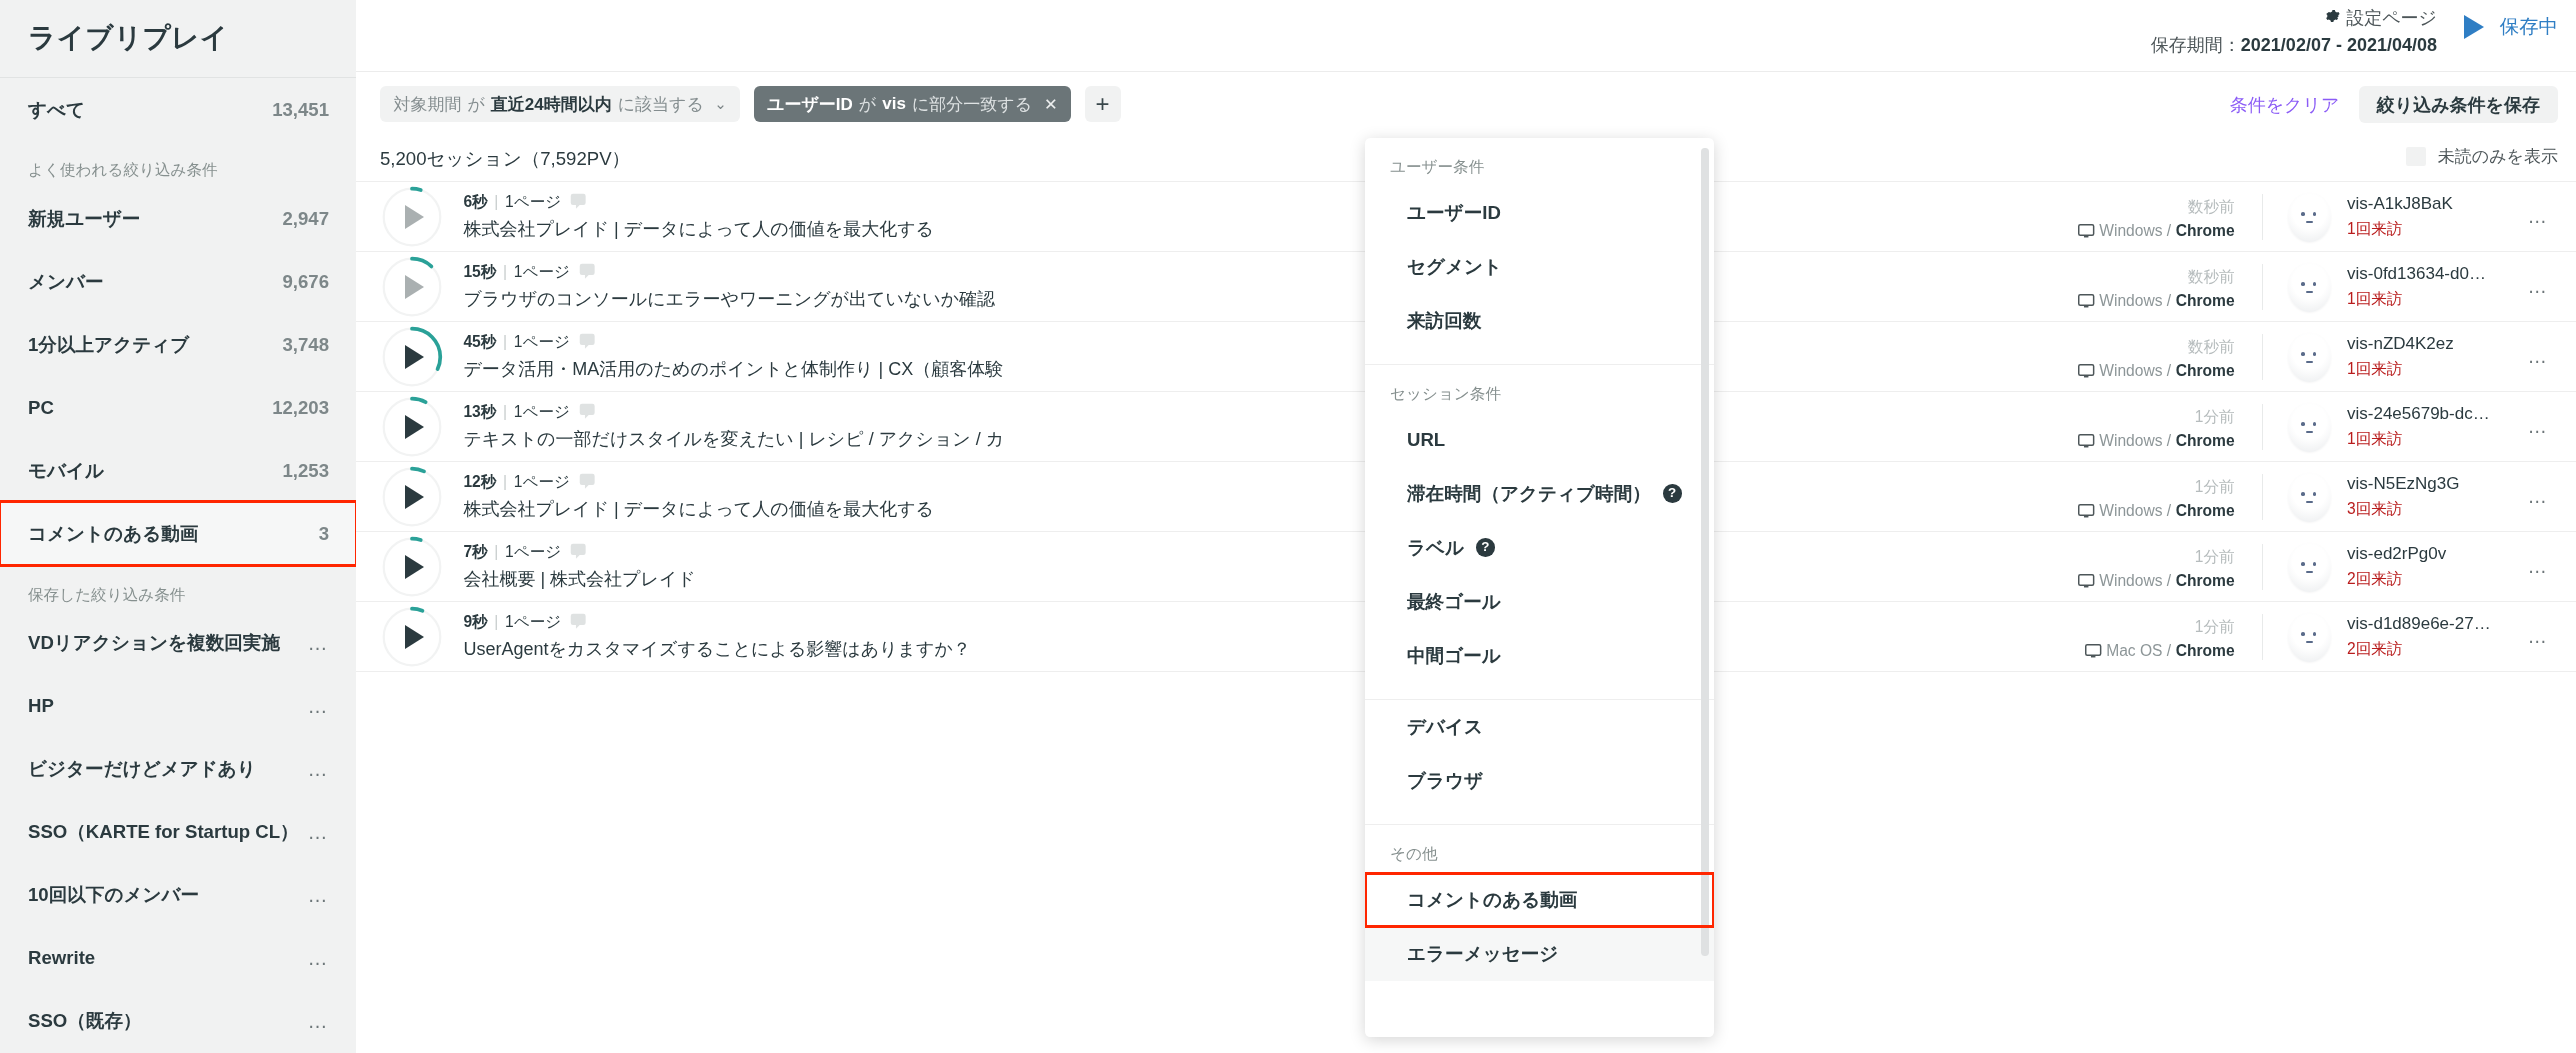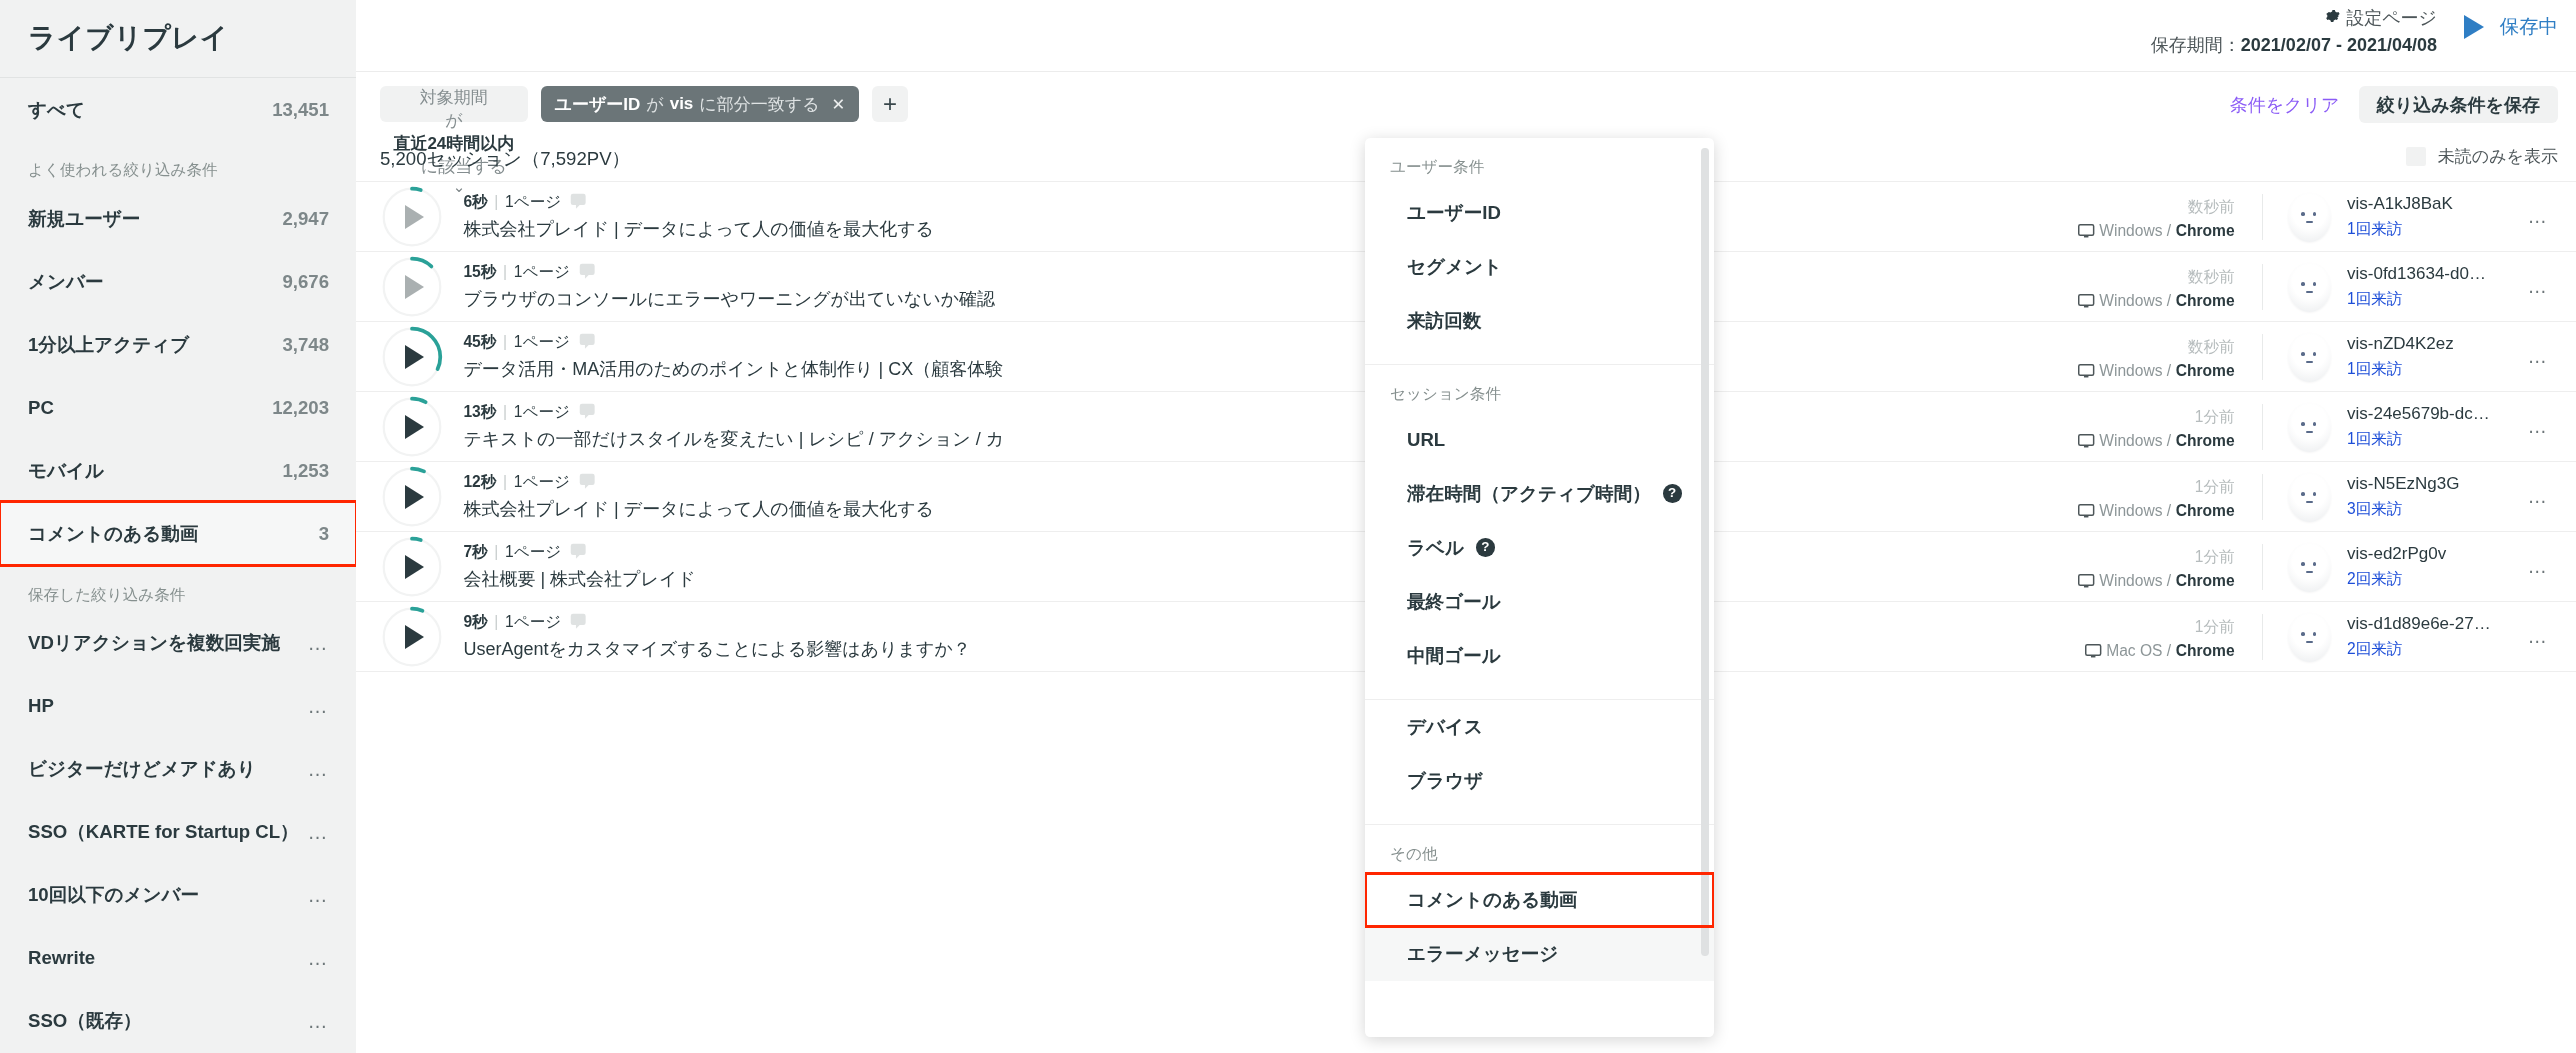--- a/index.html
+++ b/index.html
@@ -74,21 +74,21 @@
   
   .filterbar {
     height: 64px; display: flex; align-items: center;
     padding: 0 18px 0 24px; position: relative;
   }
   .chip {
     height: 36px; border-radius: 6px; display: flex; align-items: center;
     padding: 0 13.4px; font-size: 17px; margin-right: 13.4px; cursor: pointer;
     white-space: nowrap;
   }
-  .chip.light { background: #f1f2f2; color: #848d8f; flex-direction: column; }
+  .chip.light { background: #f1f2f2; color: #848d8f; }
   .chip.light b { color: #2b3a3f; font-weight: bold; }
   .chip.dark { background: #6b7578; color: #dfe3e4; }
   .chip.dark b { color: #ffffff; font-weight: bold; }
   .chip .chev { margin-left: 10.4px; font-size: 15px; color:#7a8385; }
   .chip .xmark { margin-left: 12px; font-size: 16.4px; color: #eceeee; }
   .addbtn {
     width: 36px; height: 36px; border-radius: 6px; background: #f1f2f2;
     display: flex; align-items: center; justify-content: center;
     font-size: 24px; color: #39474b; cursor: pointer; font-weight: 300;
   }
@@ -161,21 +161,21 @@
     width: 43px; height: 49px; border-radius: 50%;
     background: radial-gradient(circle at 50% 38%, #ffffff 46%, #f4f5f6 72%, #eaecee 100%);
     margin: 0 16.4px 0 25px; position: relative; flex: 0 0 43px;
     box-shadow: 0 0.7px 2.2px rgba(0,0,0,0.05);
   }
   .avatar .eye { position: absolute; width: 3.7px; height: 3.7px; border-radius: 50%; background: #5a6b8a; top: 19.4px; }
   .avatar .eye.l { left: 13.4px; } .avatar .eye.r { left: 25px; }
   .avatar .mouth { position: absolute; width: 7.4px; height: 2.2px; background: #5a6b8a; border-radius: 1.5px; left: 18px; top: 28px;}
   .vis-col { width: 171px; }
   .vis-id { font-size: 17px; color: #2b3a3f; margin-bottom: 4.5px; white-space: nowrap; }
-  .visits { font-size: 15.6px; color: #1d4ed8; }
+  .visits { font-size: 15.6px; color: #b91c1c; }
   .row-dots { font-size: 19.4px; color: #6d7679; letter-spacing: 1.5px; width: 40px; text-align: center; cursor: pointer; line-height: 7.4px;}
 
   
   .dropdown {
     position: absolute; left: 1009px; top: 138px;
     width: 349px; height: 899px;
     background: #fff; border-radius: 5.2px;
     box-shadow: 0 3px 16.4px rgba(0,0,0,0.17);
     z-index: 50; overflow: hidden;
   }
@@ -296,21 +296,21 @@
         <span class="play-tri"></span>
         <span>保存中</span>
       </div>
     </div>
 
     <div class="filterbar">
       <div class="chip light">
         <span>対象期間</span>
         <span style="margin:0 6px">が</span>
         <b>直近24時間以内</b>
-        <span style="margin-left:20px">に該当する</span>
+        <span style="margin-left:6px">に該当する</span>
         <span class="chev">⌄</span>
       </div>
       <div class="chip dark">
         <b>ユーザーID</b>
         <span style="margin:0 6px">が</span>
         <b>vis</b>
         <span style="margin-left:6px">に部分一致する</span>
         <span class="xmark">✕</span>
       </div>
       <div class="addbtn">+</div>

